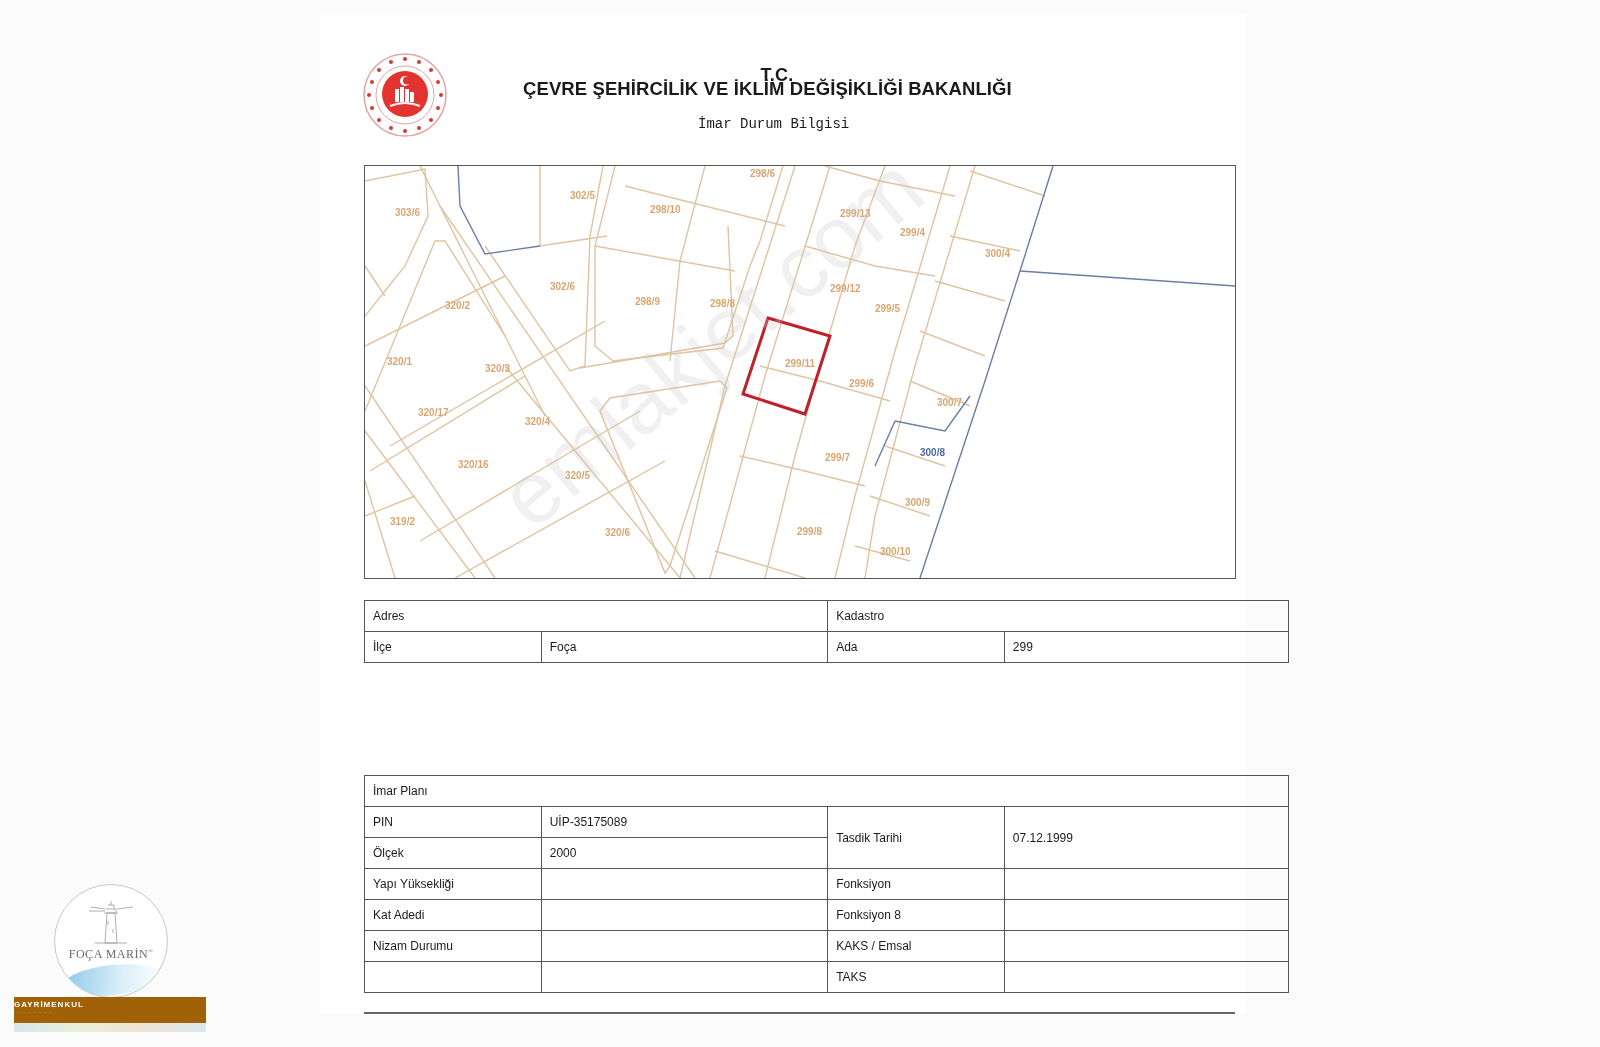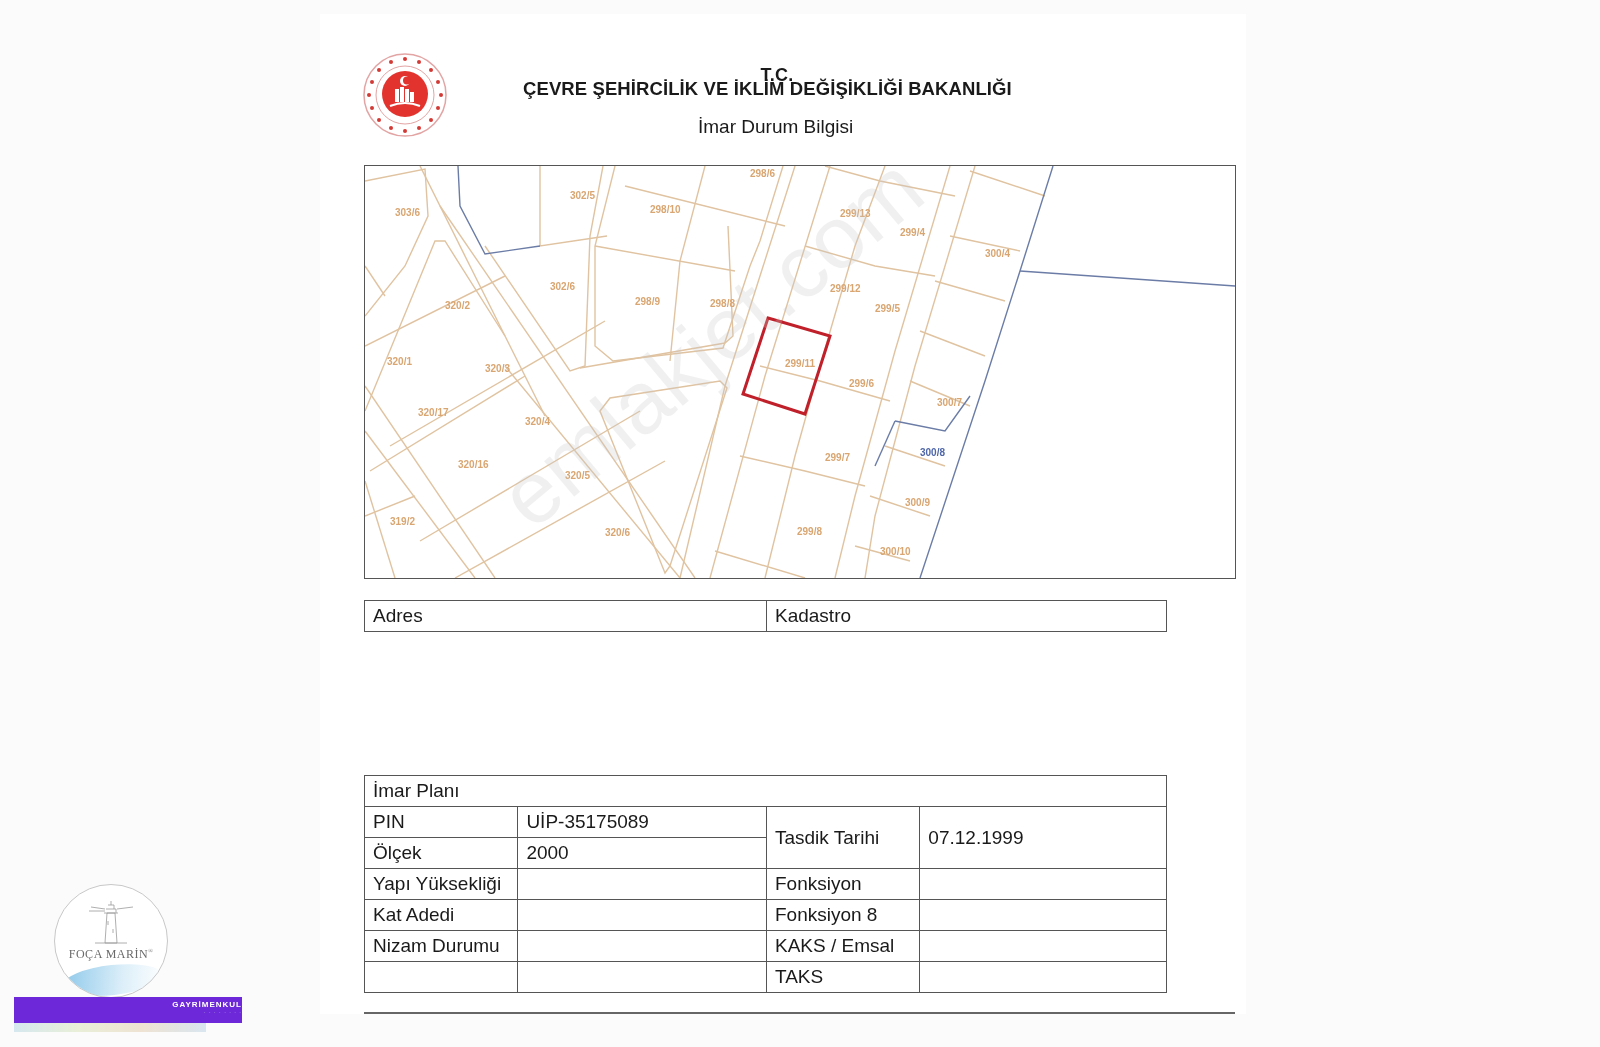--- a/index.html
+++ b/index.html
@@ -8,56 +8,56 @@
     background:#fbfbfb; font-family:"Liberation Sans", sans-serif; color:#1a1a1a;
   }
   .sheet {
     position:absolute; left:320px; top:14px; width:926px; height:1000px;
     background:#ffffff;
   }
   .emblem { position:absolute; left:362px; top:52px; width:86px; height:86px; }
   .hdr-tc { position:absolute; left:0; width:1600px; top:57px; text-align:center; font-weight:bold; font-size:18px; letter-spacing:0.3px;margin-top:8px; }
   .hdr-tc span { position:relative; left:-23px; }
   .hdr-ministry { position:absolute; left:523px; top:78px; font-weight:bold; font-size:18.5px; letter-spacing:0.1px; }
-  .hdr-sub { position:absolute; left:698px; top:116px; font-size:19px; }
+  .hdr-sub { position:absolute; left:698px; top:116px; font-size:14px;font-family:Liberation Mono, monospace; }
 
   .map {
     position:absolute; left:364px; top:165px; width:870px; height:412px;
     border:1.5px solid #555; background:#fff; overflow:hidden;
   }
   .map svg { position:absolute; left:0; top:0; }
   .plabel { font-family:"Liberation Sans", sans-serif; font-size:10px; font-weight:bold; fill:#d9a672; }
   .plabel.blue { fill:#4f67a8; }
 
   .watermark {
     position:absolute; left:480px; top:470px; font-size:88px; color:rgba(200,200,200,0.28);
     transform:rotate(-40deg); transform-origin:left top; white-space:nowrap; pointer-events:none;
     font-family:"Liberation Sans", sans-serif;
   }
 
   table.doc {
-    position:absolute; left:364px; border-collapse:collapse; table-layout:fixed; width:803px;
-    font-size:19px;
+    position:absolute; left:364px; border-collapse:collapse; table-layout:fixed; width:925px;
+    font-size:12px;
   }
   table.doc td { border:1.5px solid #555; padding:0 8px; height:30px; vertical-align:middle; white-space:nowrap; }
   table.t1 { top:600px; }
   table.t2 { top:775px; }
   .c1 { width:153px; } .c2 { width:248px; } .c3 { width:153px; } .c4 { width:246px; }
   td.top { vertical-align:top; padding-top:6px; }
   .bottom-rule { position:absolute; left:364px; top:1012px; width:871px; height:2px; background:#666; }
 
   .logo { position:absolute; left:14px; top:872px; width:192px; height:160px; }
   .logo-circle {
     position:absolute; left:40px; top:12px; width:112px; height:112px; border-radius:50%;
     border:1.5px solid #c8c8c8; background:#fff; overflow:hidden;
   }
   .logo-name { position:absolute; left:0; width:112px; top:62px; text-align:center; font-family:"Liberation Serif", serif; font-size:12px; color:#6a6a6a; letter-spacing:0.5px; }
   .logo-wave { position:absolute; left:8px; top:80px; width:100px; height:30px; border-radius:50%;
     background:linear-gradient(100deg, rgba(120,190,230,0.85), rgba(170,215,240,0.4) 60%, rgba(255,255,255,0)); transform:rotate(-6deg); }
-  .logo-band { position:absolute; left:0; top:125px; width:228px; height:26px; background:#6d28d9; color:#fff; text-align:right; }
+  .logo-band { position:absolute; left:0; top:125px; width:192px; height:26px; background:#a16207; color:#fff; text-align:left; }
   .logo-band .b1 { font-size:8px; font-weight:bold; letter-spacing:1px; display:block; padding-top:3px; }
   .logo-band .b2 { font-size:5px; letter-spacing:1px; display:block; color:#ddd; }
   .logo-stripe { position:absolute; left:0; top:151px; width:192px; height:9px;
     background:linear-gradient(90deg,#d6e8ef,#e9efd8,#efe3d3,#d9e6f0); }
 </style>
 </head>
 <body>
 
 <div class="sheet"></div>
 
@@ -200,20 +200,26 @@
       <col class="c1">
       <col class="c2">
       <col class="c3">
       <col class="c4">
     </colgroup>
   <tbody>
       <tr>
     <td colspan="2">Adres</td>
     <td colspan="2">Kadastro</td>
   </tr>
+  <tr>
+    <td>İlçe</td>
+    <td>Foça</td>
+    <td>Ada</td>
+    <td>299</td>
+  </tr>
 </tbody>
   </table>
 
 <table class="doc t2">
   <colgroup>
       <col class="c1">
       <col class="c2">
       <col class="c3">
       <col class="c4">
     </colgroup>

